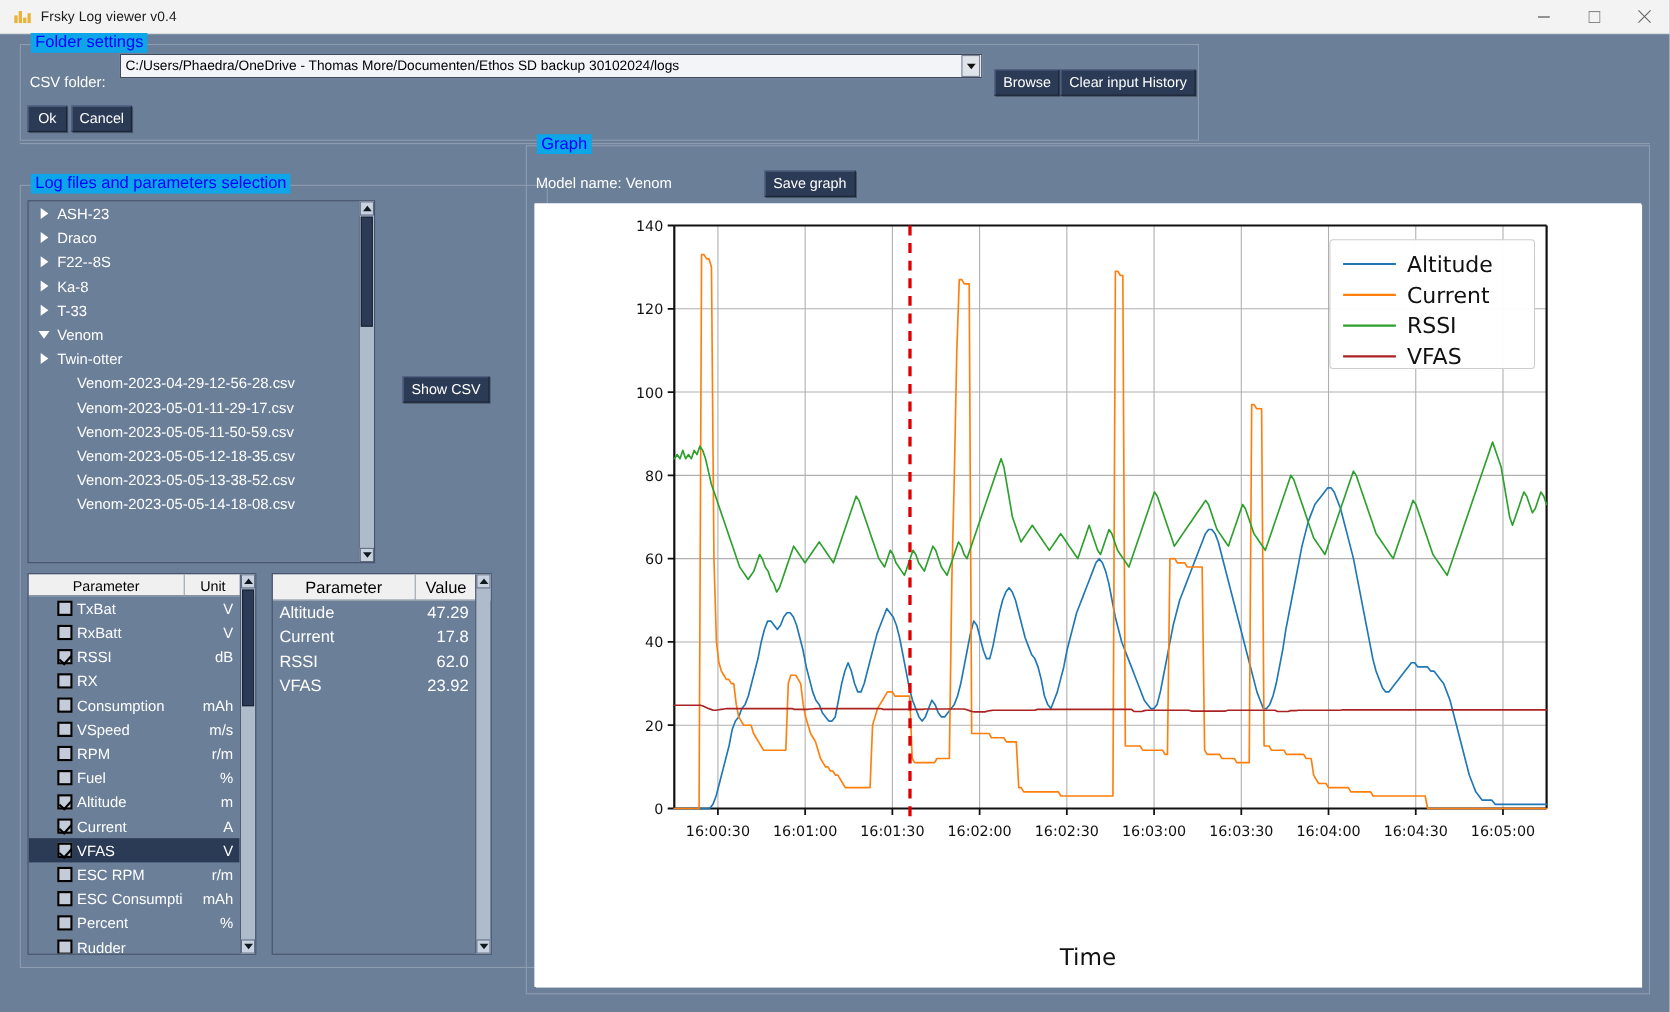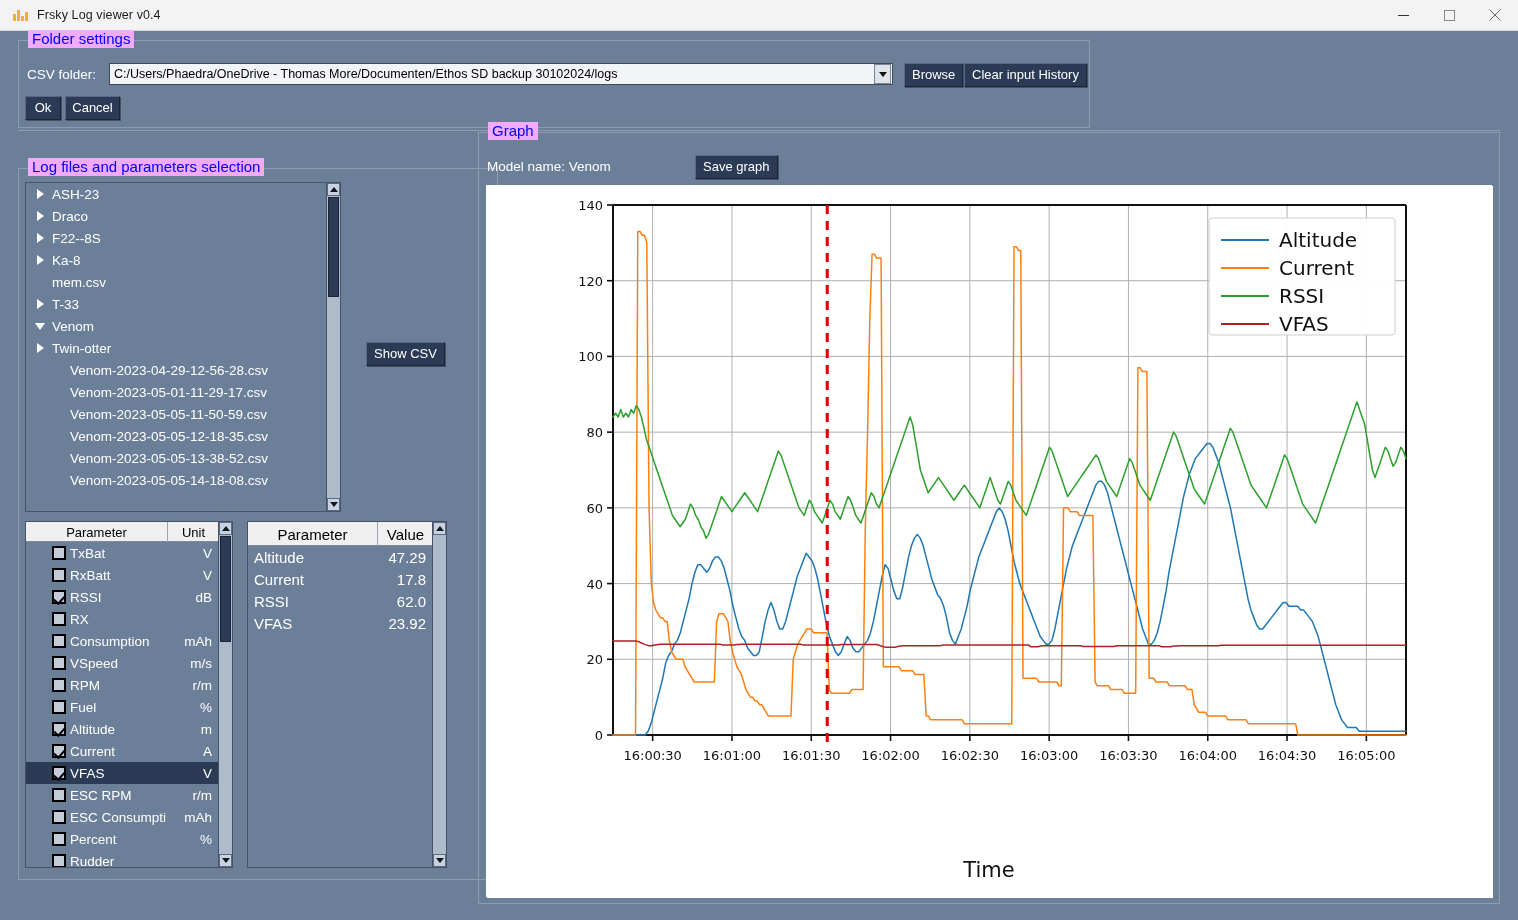--- a/index.html
+++ b/index.html
@@ -45,35 +45,35 @@
   
   .groupbox {
     position: absolute;
     border: 1px solid #8e9cb0;
     background: transparent;
   }
   .group-title {
     position: absolute;
     top: -11px; left: 9px;
     padding: 0 4px;
-    background: #f0abfc;
+    background: #0ea5e9;
     color: #0000ff;
     font-size: 15px;
     line-height: 18px;
     white-space: nowrap;
   }
 
   
   #folder-settings { left: 18px; top: 40px; width: 1072px; height: 88px; }
   .lbl {
     color: #ffffff; font-size: 13.5px;
   }
   #csv-label { position: absolute; left: 8px; top: 26px; }
   .combo {
-    position: absolute; left: 90px; top: 22px;
+    position: absolute; left: 90px; top: 8px;
     width: 784px; height: 22px;
     background: #f2f4f8;
     border: 1px solid #3f4a5c;
     display: flex; align-items: center;
   }
   .combo-text {
     flex: 1; padding-left: 4px;
     font-size: 12.5px; color: #000; white-space: nowrap; overflow: hidden;
   }
   .combo-arrow {
@@ -292,23 +292,20 @@
             <span class="twisty">
               <span class="tri-right-o"></span>
             </span>
             <span class="label">F22--8S</span>
           </div>
           <div class="tree-row">
             <span class="twisty">
               <span class="tri-right-o"></span>
             </span>
             <span class="label">Ka-8</span>
-          </div>
-          <div class="tree-row leaf-top">
-            <span class="label">mem.csv</span>
           </div>
           <div class="tree-row">
             <span class="twisty">
               <span class="tri-right-o"></span>
             </span>
             <span class="label">T-33</span>
           </div>
           <div class="tree-row">
             <span class="twisty">
               <span class="tri-down-o"></span>

